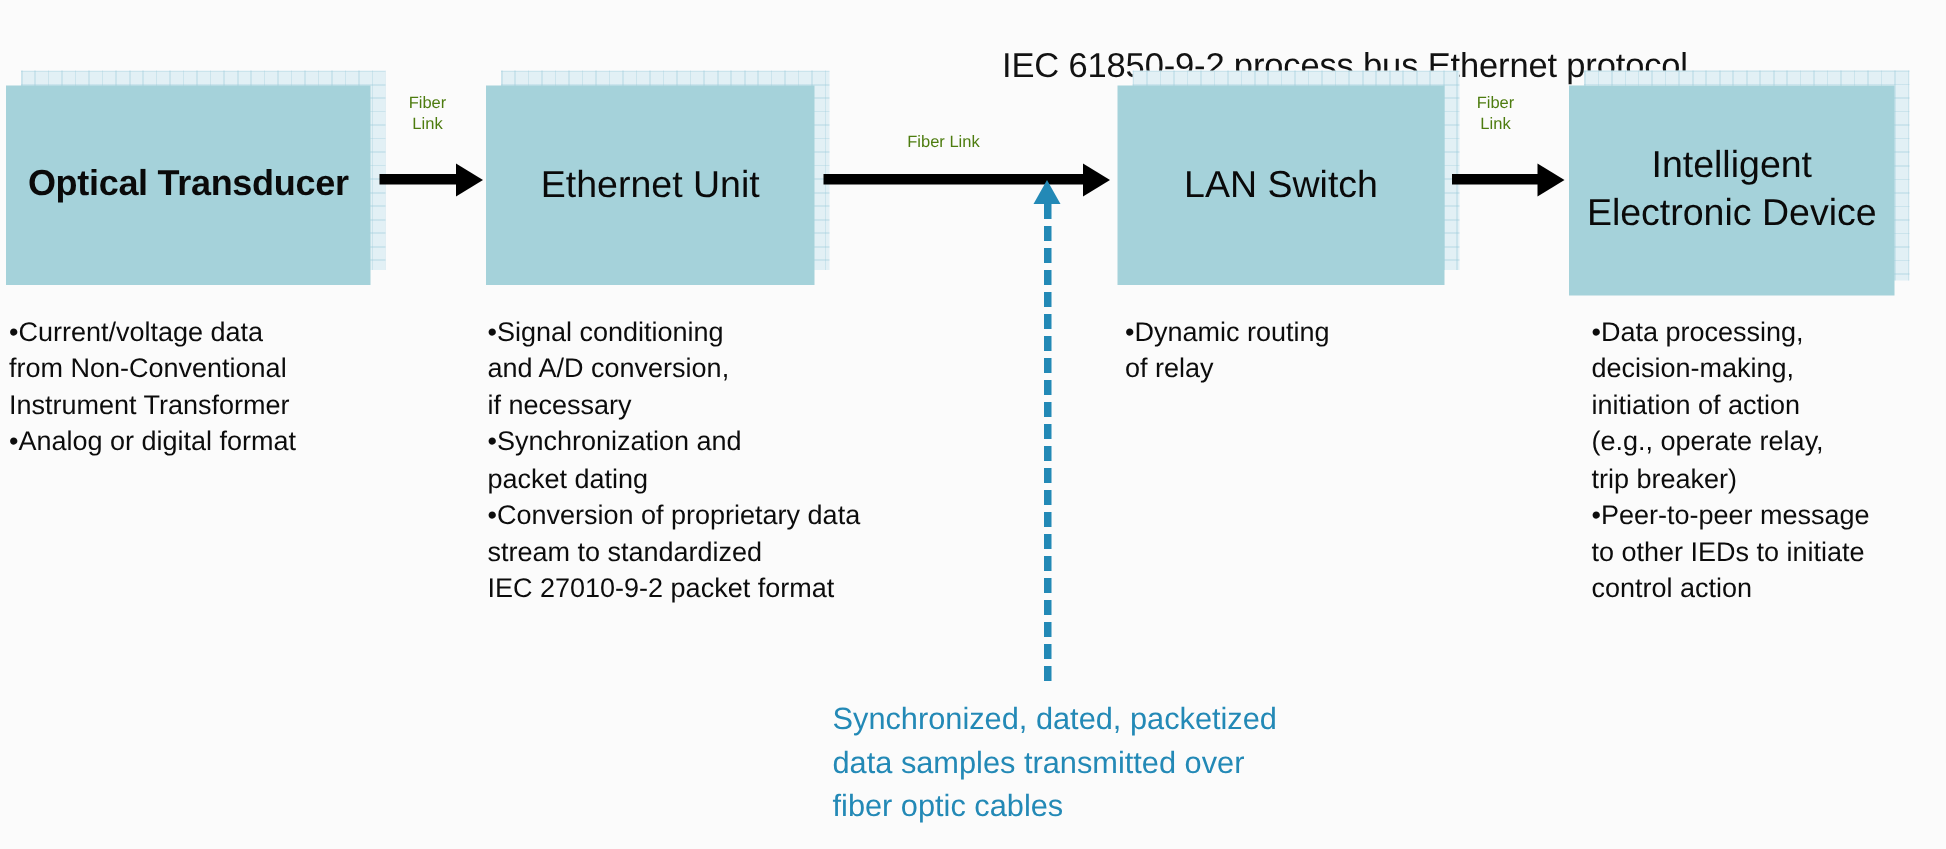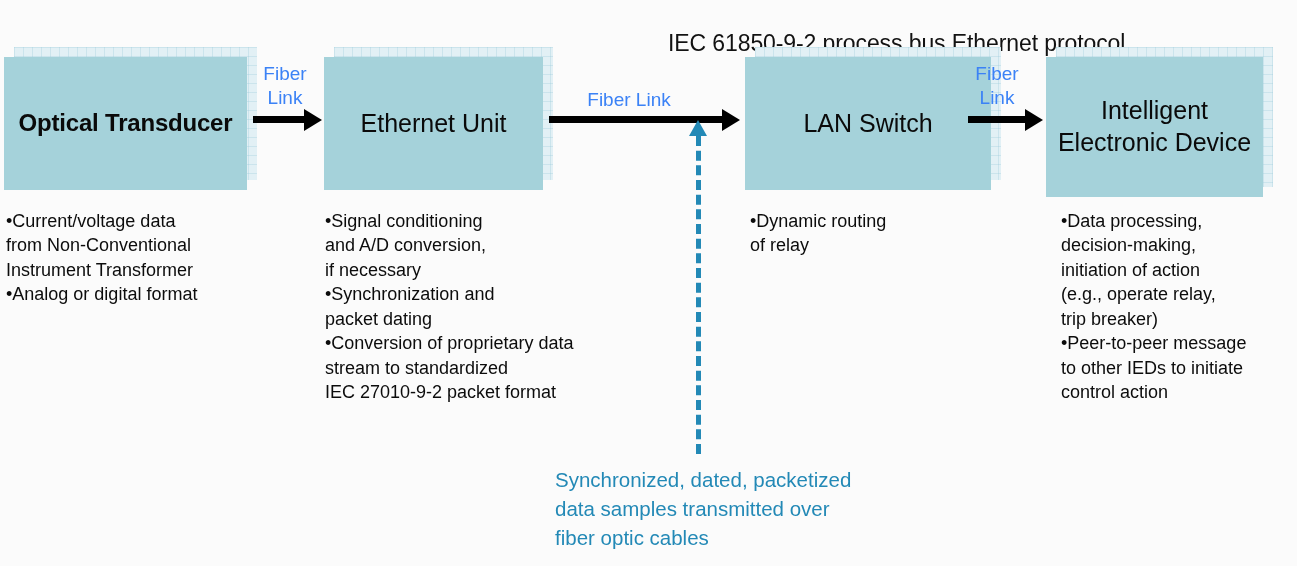--- a/index.html
+++ b/index.html
@@ -86,23 +86,23 @@
     top: 50%;
     transform: translateY(-50%);
     width: 0;
     height: 0;
     border-top: 11px solid transparent;
     border-bottom: 11px solid transparent;
     border-left: 18px solid #000000;
   }
   .arrow-label {
     position: absolute;
-    font-size: 19px;
+    font-size: 11px;
     line-height: 1.28;
-    color: #3b82f6;
+    color: #4d7c0f;
     text-align: center;
     white-space: pre-line;
   }
 
   
   .bullets {
     position: absolute;
     font-size: 18px;
     line-height: 1.36;
     color: #0c0c0c;
@@ -146,21 +146,21 @@
     </div>
   </div>
 
   <div class="node" style="left:324px; top:57px; width:219px; height:133px;">
     <div class="shadow"></div>
     <div class="face">
       <div class="label">Ethernet Unit</div>
     </div>
   </div>
 
-  <div class="node" style="left:745px; top:57px; width:246px; height:133px;">
+  <div class="node" style="left:745px; top:57px; width:218px; height:133px;">
     <div class="shadow"></div>
     <div class="face">
       <div class="label">LAN
 Switch</div>
     </div>
   </div>
 
   <div class="node" style="left:1046px; top:57px; width:217px; height:140px;">
     <div class="shadow"></div>
     <div class="face">

